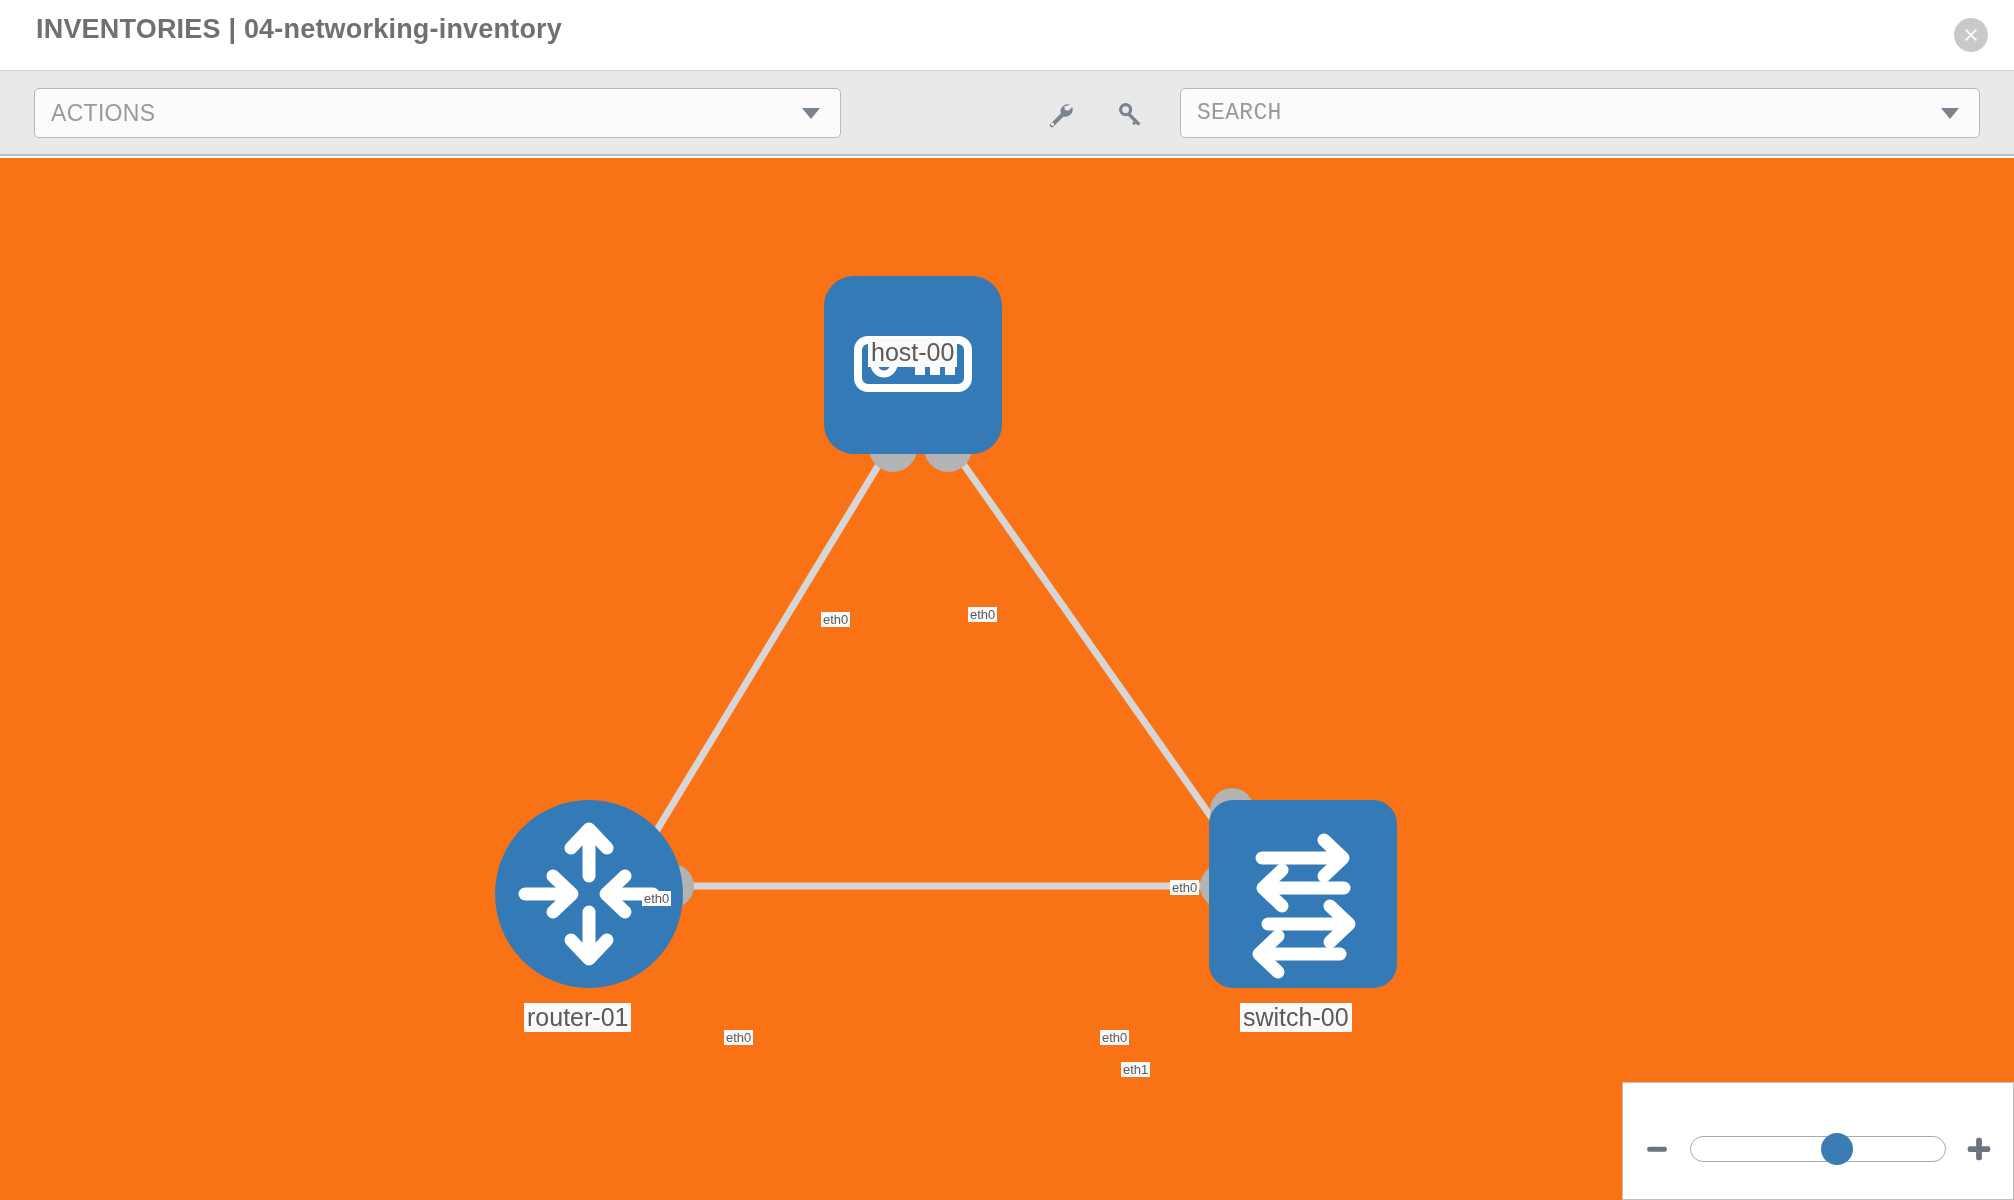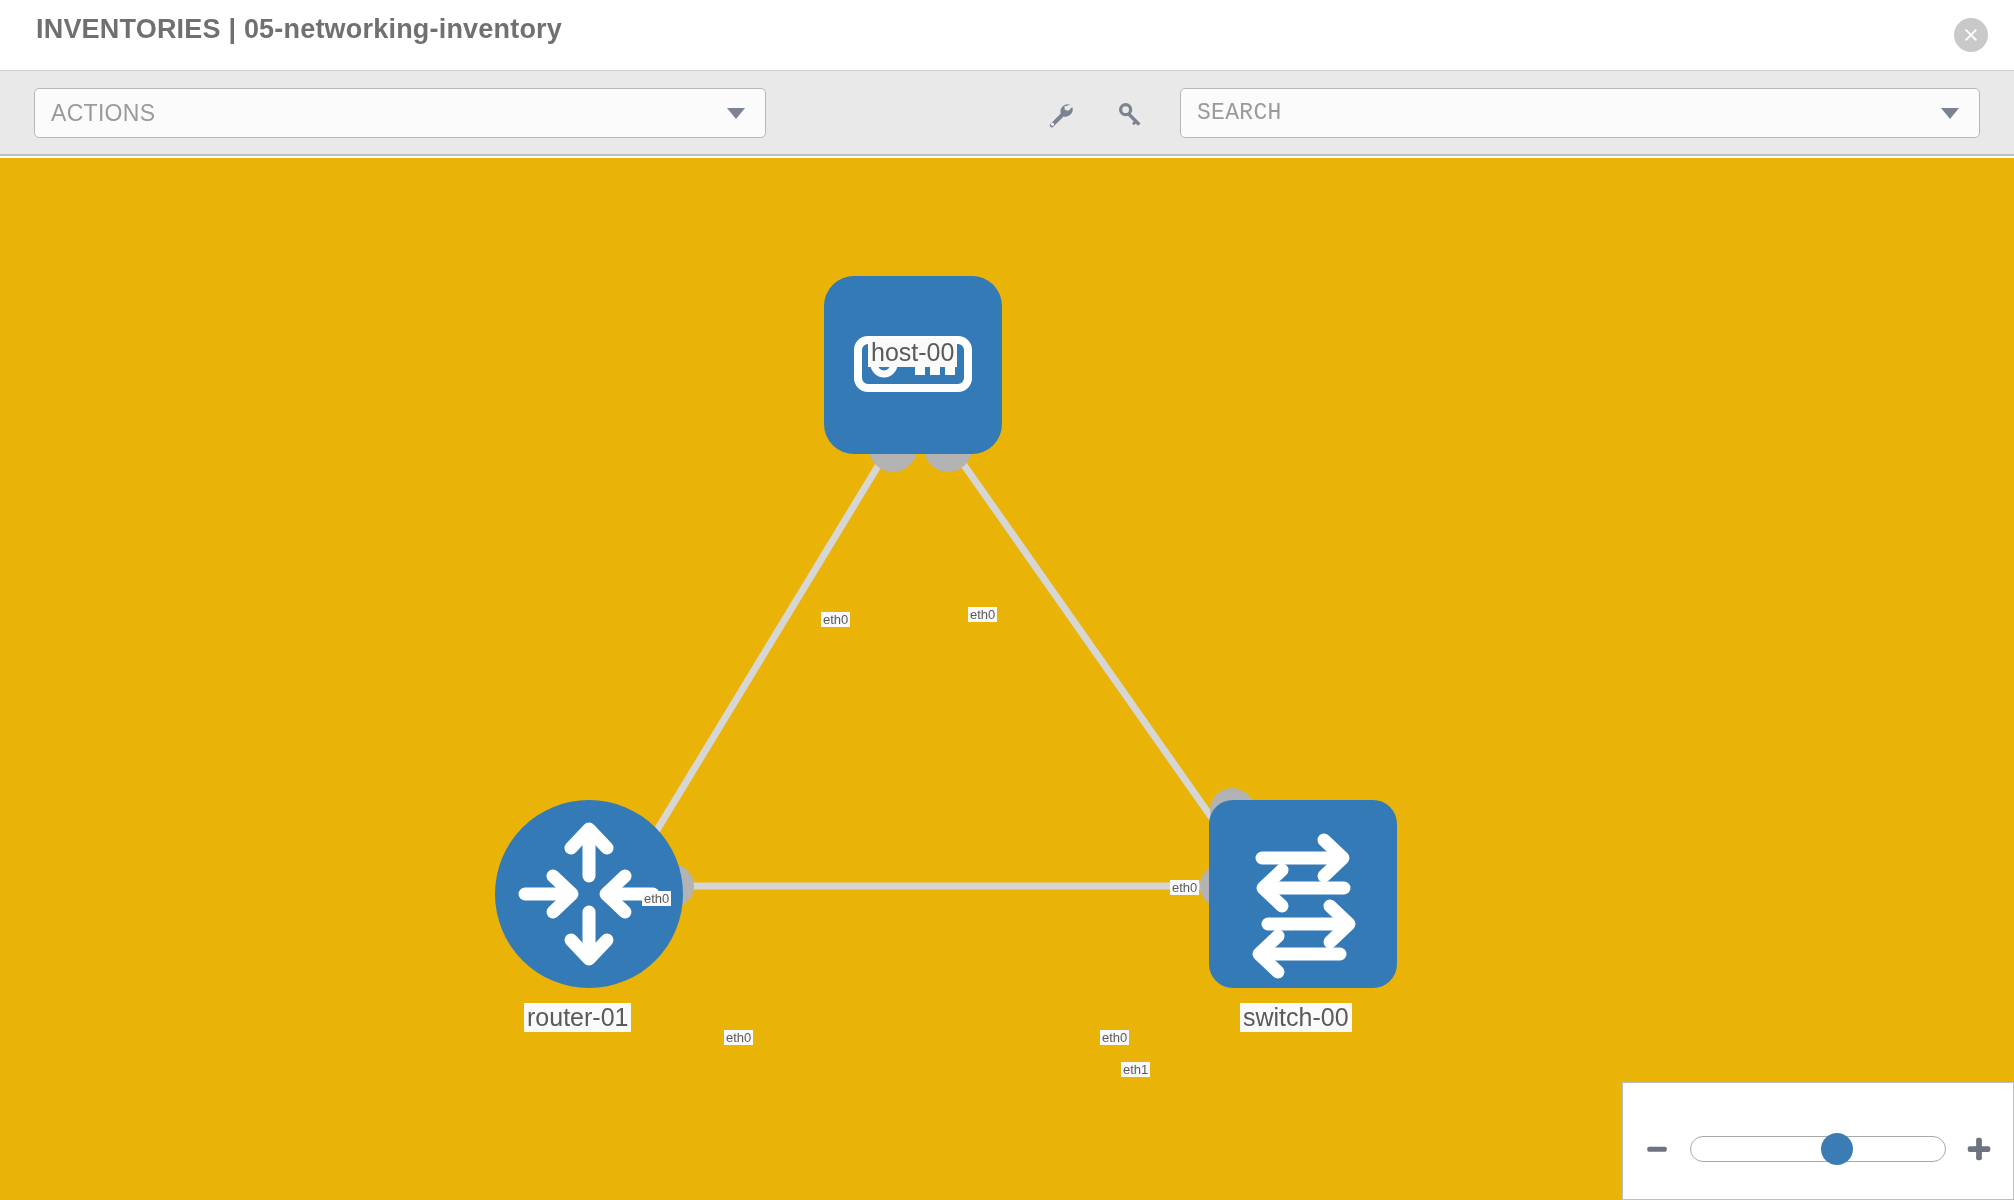--- a/index.html
+++ b/index.html
@@ -77,41 +77,41 @@
     white-space: nowrap;
     overflow: hidden;
   }
   .caret {
     width: 0; height: 0;
     border-left: 9px solid transparent;
     border-right: 9px solid transparent;
     border-top: 11px solid #7b8391;
     margin-right: 20px;
   }
-  #actions-select { left: 34px; top: 17px; width: 732px; }
+  #actions-select { left: 34px; top: 17px; width: 807px; }
   #search-select  { left: 1180px; top: 17px; width: 800px; font-family: Liberation Mono, monospace; }
 
   .tool-icon {
     position: absolute;
     top: 26px;
     width: 44px; height: 34px;
     cursor: pointer;
     display: flex;
     align-items: center;
     justify-content: center;
   }
   #wrench-btn { left: 1038px; }
   #key-btn    { left: 1108px; }
 
   
   .canvas {
     position: absolute;
     left: 0; top: 158px;
     width: 2014px; height: 1042px;
-    background: #eab308;
+    background: #f97316;
     overflow: hidden;
   }
   #topology-svg { position: absolute; left: 0; top: 0; }
 
   .node-label {
     position: absolute;
     font-size: 25px;
     color: #5a5a5a;
     background: #fafafa;
     white-space: nowrap;
@@ -178,21 +178,21 @@
     left: 145px;
     cursor: grab;
   }
 </style>
 </head>
 <body>
 
 <div id="app">
 
   <div class="header">
-    <div class="page-title">INVENTORIES | 05-networking-inventory</div>
+    <div class="page-title">INVENTORIES | 04-networking-inventory</div>
     <div class="close-btn">
       <svg width="20" height="20" viewBox="0 0 20 20" aria-hidden="true">
         <path d="M5.2 4.0 L10 8.8 L14.8 4.0 L16 5.2 L11.2 10 L16 14.8 L14.8 16 L10 11.2 L5.2 16 L4 14.8 L8.8 10 L4 5.2 Z" fill="#ffffff"></path>
       </svg>
     </div>
   </div>
 
   <div class="toolbar">
 
     <div class="select-box" id="actions-select">

